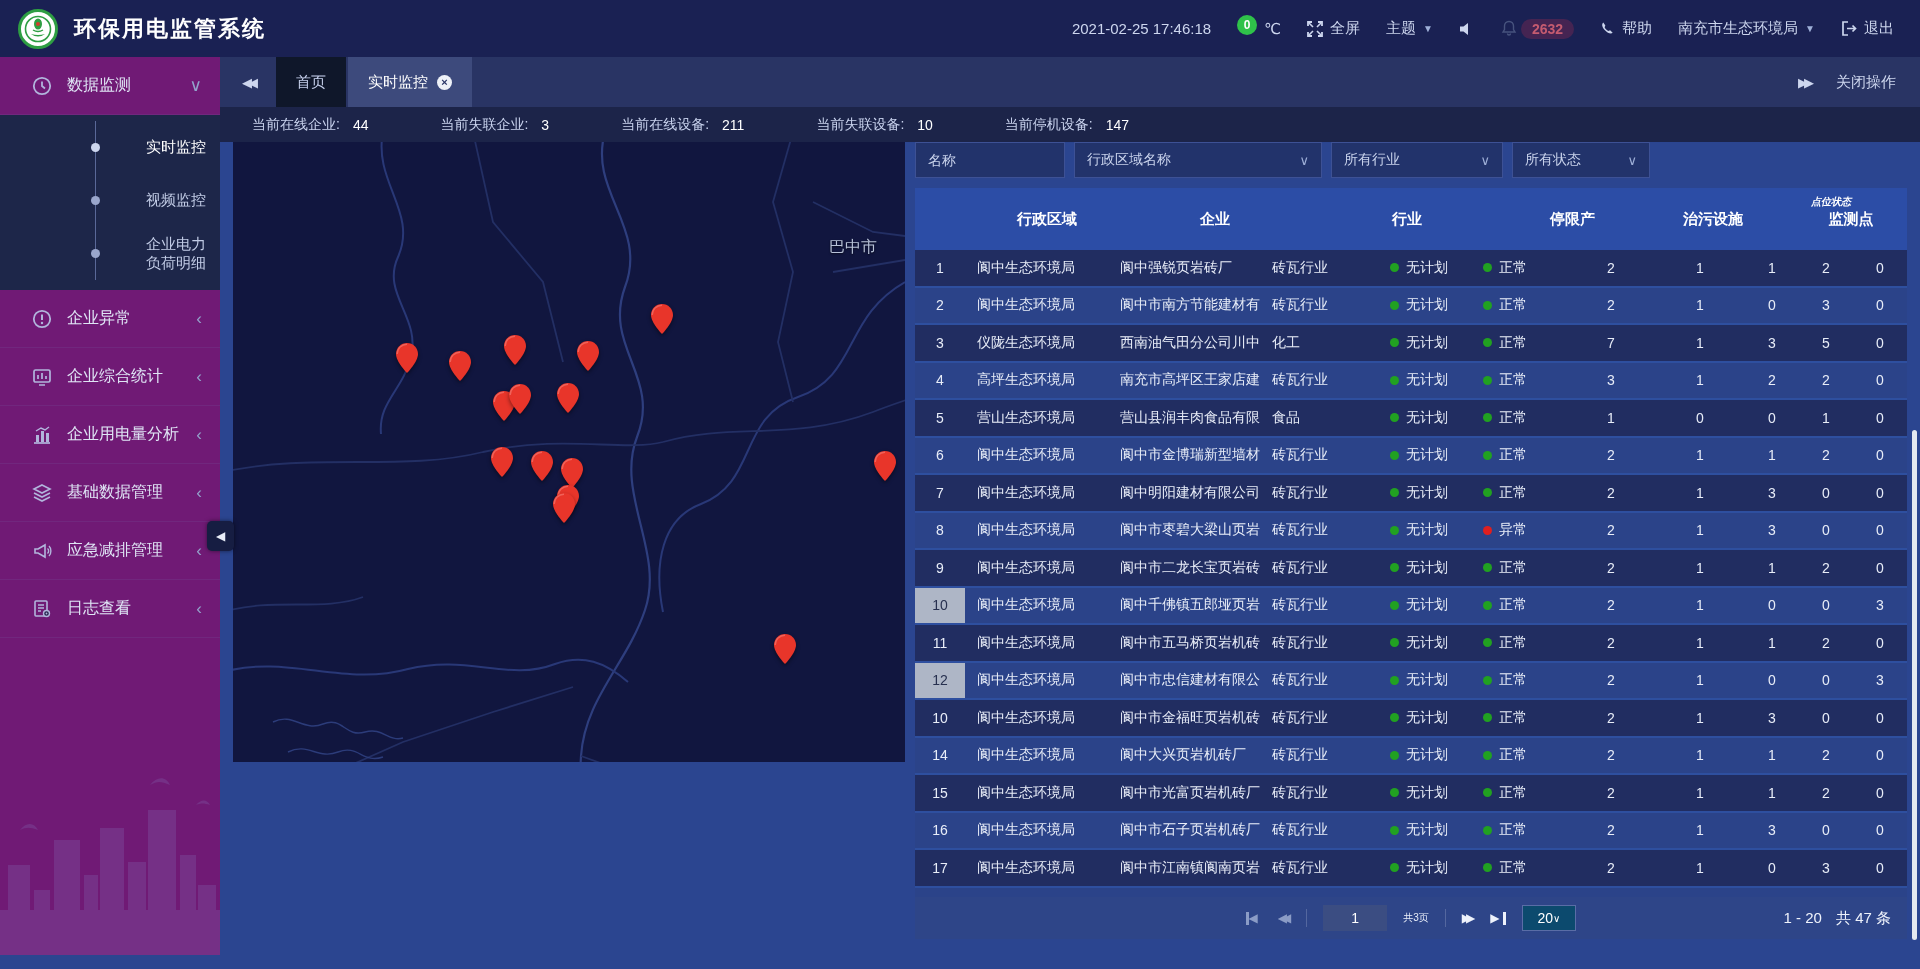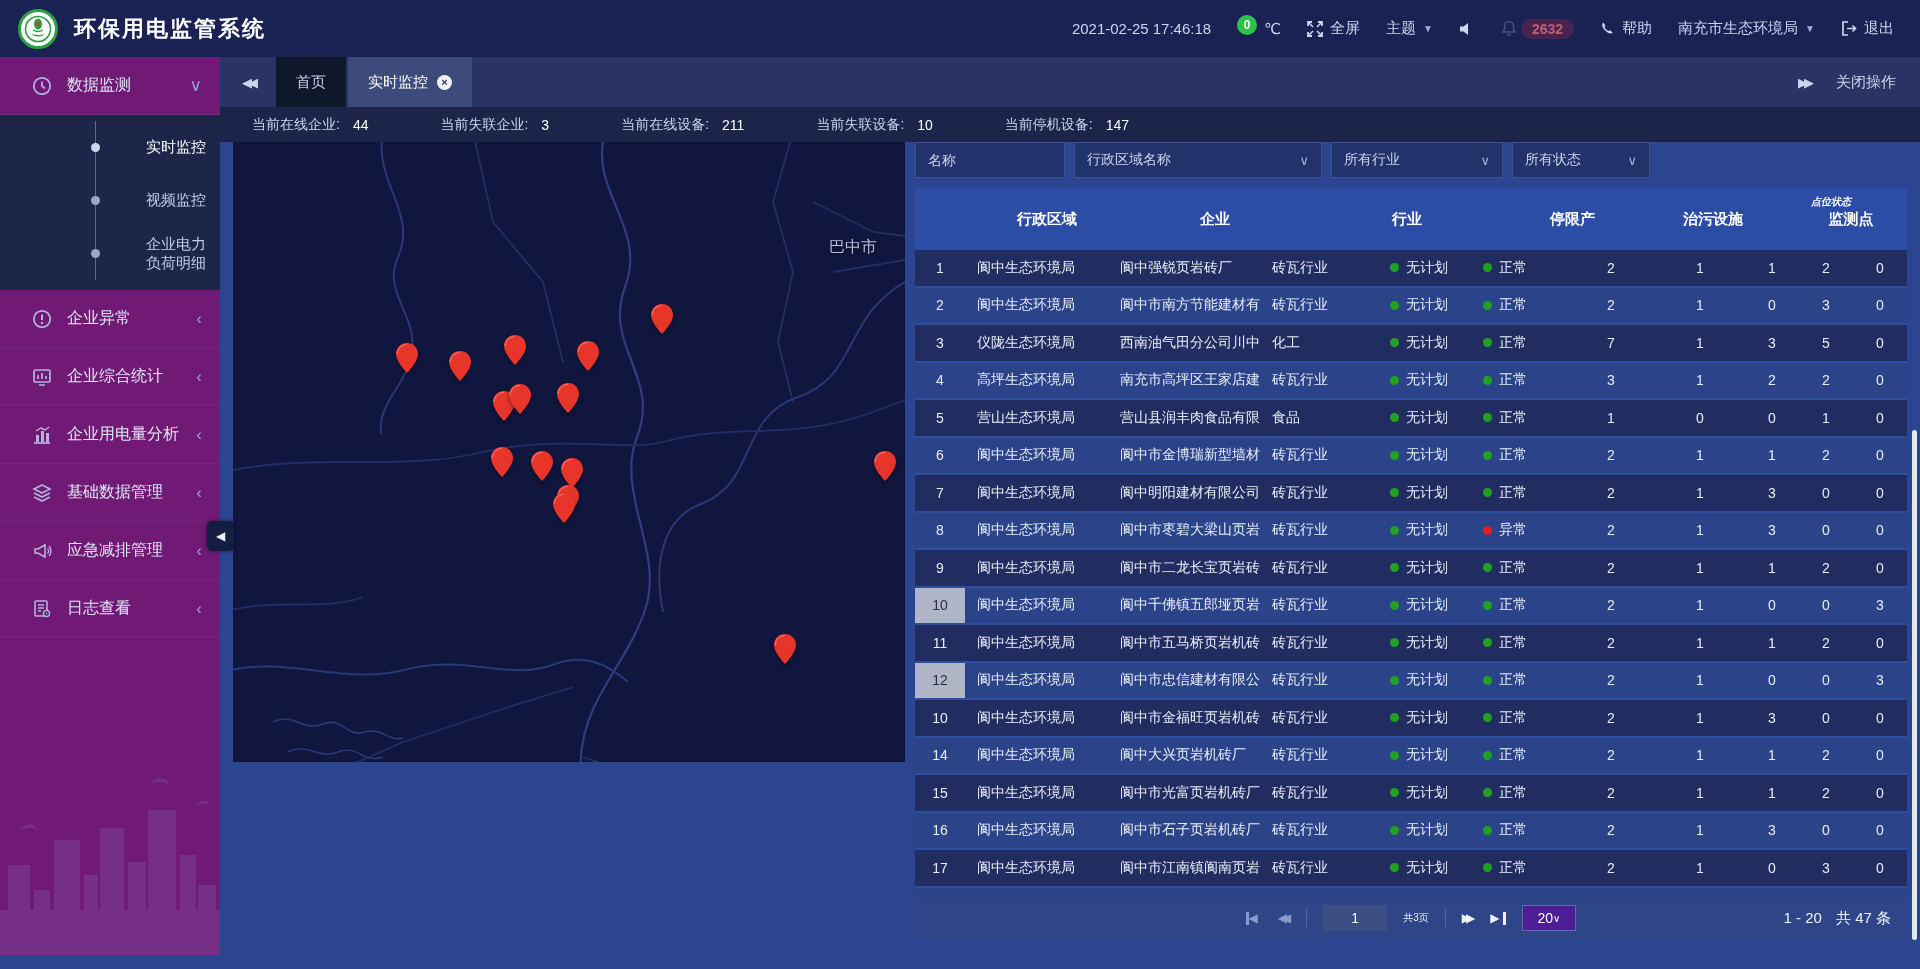--- a/index.html
+++ b/index.html
@@ -112,21 +112,21 @@
   .pager { height:42px; margin-top:0; background:#2e4588; display:flex; align-items:center;
     position:relative; justify-content:center; gap:16px; }
   .pg-btn { display:flex; align-items:center; cursor:pointer; color:#eef2fb; font-size:13px; }
   .pg-btn.muted { color:#8b9cc6; }
   .pg-btn .bar { width:2.5px; height:13px; background:currentColor; }
   .pg-tris { letter-spacing:-5px; font-size:12px; padding-right:4px; }
   .pg-div { width:1px; height:18px; background:#54679f; }
   .pg-input { width:64px; height:26px; background:#3b4d82; color:#fff; text-align:center;
     font-size:14px; display:flex; align-items:center; justify-content:center; cursor:text; }
   .pg-total { font-size:10px; color:#e8edf8; }
-  .pg-size { width:54px; height:26px; background:#4c1d95; border:1px solid #5a6da6;
+  .pg-size { width:54px; height:26px; background:#0c4a6e; border:1px solid #5a6da6;
     color:#fff; font-size:14px; display:flex; align-items:center; justify-content:center;
     cursor:pointer; }
   .pg-range { position:absolute; right:16px; font-size:15px; color:#eef2fb; display:flex; gap:14px; }
   
   .scrollbar { position:absolute; right:3px; top:430px; width:5px; height:510px;
     background:#e4e9f1; border-radius:3px; z-index:40; }
 </style>
 </head>
 <body>
 

